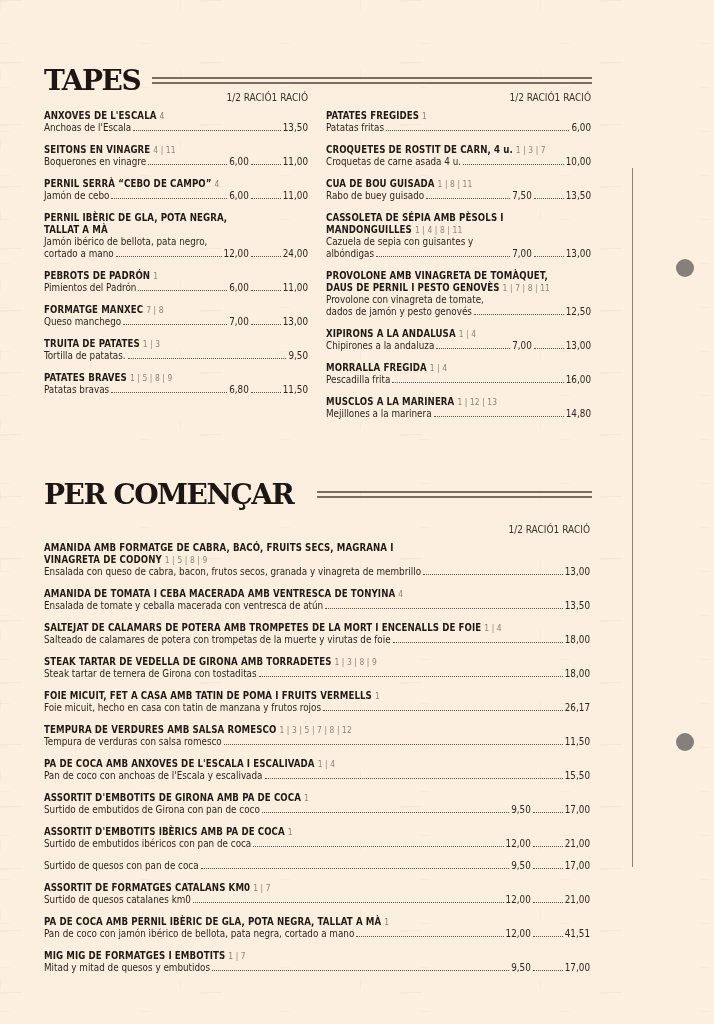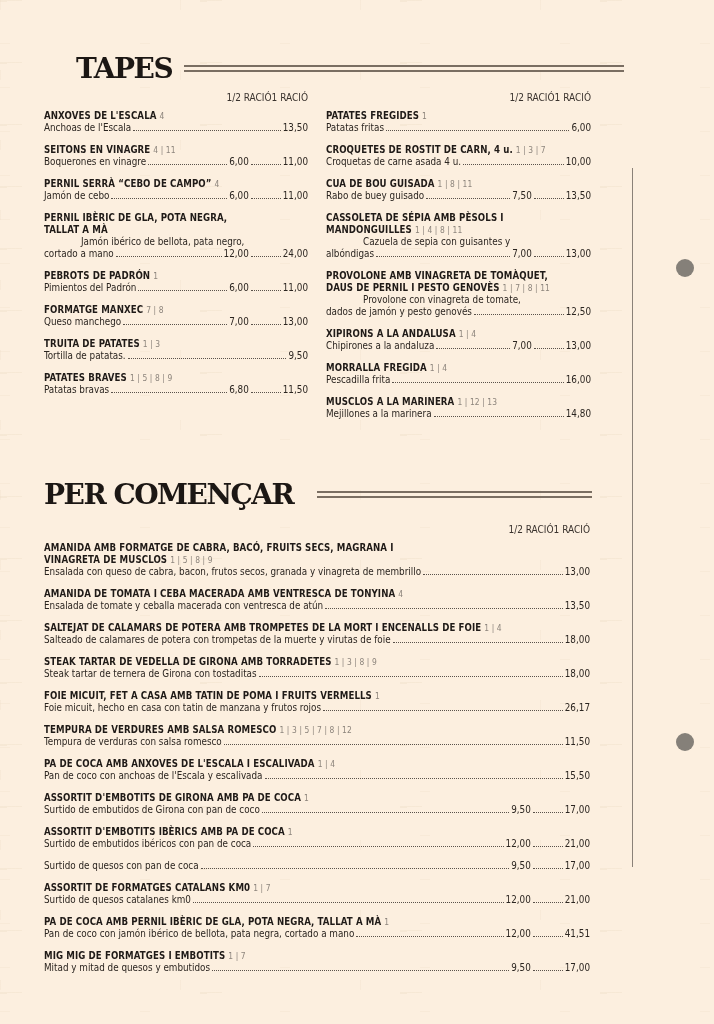--- a/index.html
+++ b/index.html
@@ -19,34 +19,34 @@
     font-family: "DejaVu Serif", "Liberation Serif", serif;
     font-weight: bold; font-size: 28px; letter-spacing: -1.5px; color: #1c1714;
   }
   .rule { flex: 1; height: 3px; border-top: 2px solid #7a6e62; border-bottom: 2px solid #7a6e62; margin-left: 12px; }
   .col { position: absolute; }
   .hdr { display: flex; justify-content: flex-end; font-size: 10px; color: #3a332e; height: 14px; margin-bottom: 4px; }
   .hdr span { white-space: nowrap; }
   .item { margin-bottom: 10px; }
   .name { font-weight: bold; font-size: 9.6px; line-height: 12px; color: #1f1a17; letter-spacing: 0.1px; }
   .allg { font-weight: normal; font-size: 8.4px; color: #8c847c; margin-left: 3px; }
-  .desc { font-size: 9.8px; line-height: 12px; color: #2b2520; margin-left: 37px; }
+  .desc { font-size: 9.8px; line-height: 12px; color: #2b2520; }
   .line { display: flex; align-items: baseline; font-size: 9.8px; line-height: 12px; color: #2b2520; }
   .line .txt { white-space: nowrap; }
   .dots { flex: 1; border-bottom: 1px dotted #5a524b; margin: 0 2px 3px 2px; min-width: 6px; }
   .price { white-space: nowrap; }
   .half { white-space: nowrap; }
   .dots2 { width: 30px; border-bottom: 1px dotted #5a524b; margin: 0 2px 3px 2px; }
   .vline { position: absolute; left: 632px; top: 168px; width: 1px; height: 699px; background: #8a8178; }
   .dot { position: absolute; width: 18px; height: 18px; border-radius: 50%; background: #858079; }
 </style>
 </head>
 <body>
 
-<div class="section-title" style="left:44px; top:52px; width:548px;margin-left:32px;">
+<div class="section-title" style="left:44px; top:64px; width:548px;">
   <span>TAPES</span>
   <div class="rule"></div>
 </div>
 
 <div class="col" id="tapes-left" style="left:44px; top:92px; width:264px;">
   <div class="hdr">
     <span>1/2 RACIÓ</span>
     <span>1 RACIÓ</span>
   </div>
   <div class="items">
@@ -216,21 +216,21 @@
   <div class="rule"></div>
 </div>
 
 <div class="col" id="pc" style="left:44px; top:524px; width:546px;">
   <div class="hdr">
     <span>1/2 RACIÓ</span>
     <span>1 RACIÓ</span>
   </div>
   <div class="items">
       <div class="item">
-        <div class="name"><span>AMANIDA AMB FORMATGE DE CABRA, BACÓ, FRUITS SECS, MAGRANA I</span><br><span>VINAGRETA DE MUSCLOS</span><span class="allg">1 | 5 | 8 | 9</span></div>
+        <div class="name"><span>AMANIDA AMB FORMATGE DE CABRA, BACÓ, FRUITS SECS, MAGRANA I</span><br><span>VINAGRETA DE CODONY</span><span class="allg">1 | 5 | 8 | 9</span></div>
         <div class="line">
           <span class="txt">Ensalada con queso de cabra, bacon, frutos secos, granada y vinagreta de membrillo</span>
           <span class="dots"></span>
           <span class="price">13,00</span>
         </div>
       </div>
       <div class="item">
         <div class="name"><span>AMANIDA DE TOMATA I CEBA MACERADA AMB VENTRESCA DE TONYINA</span><span class="allg">4</span></div>
         <div class="line">
           <span class="txt">Ensalada de tomate y ceballa macerada con ventresca de atún</span>

